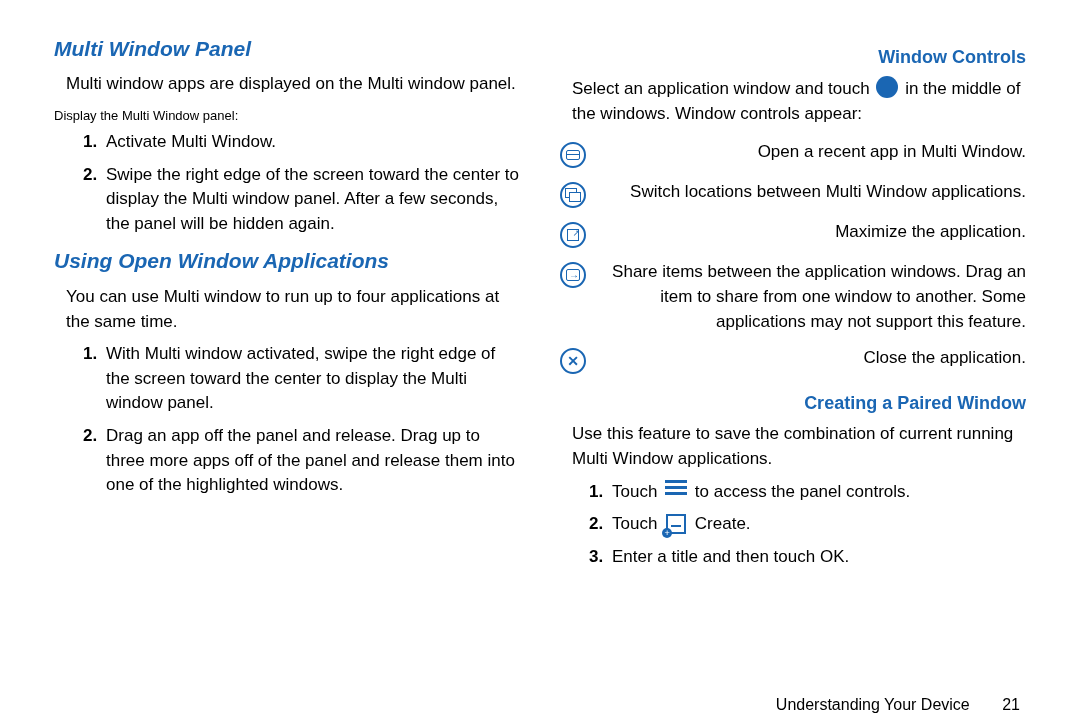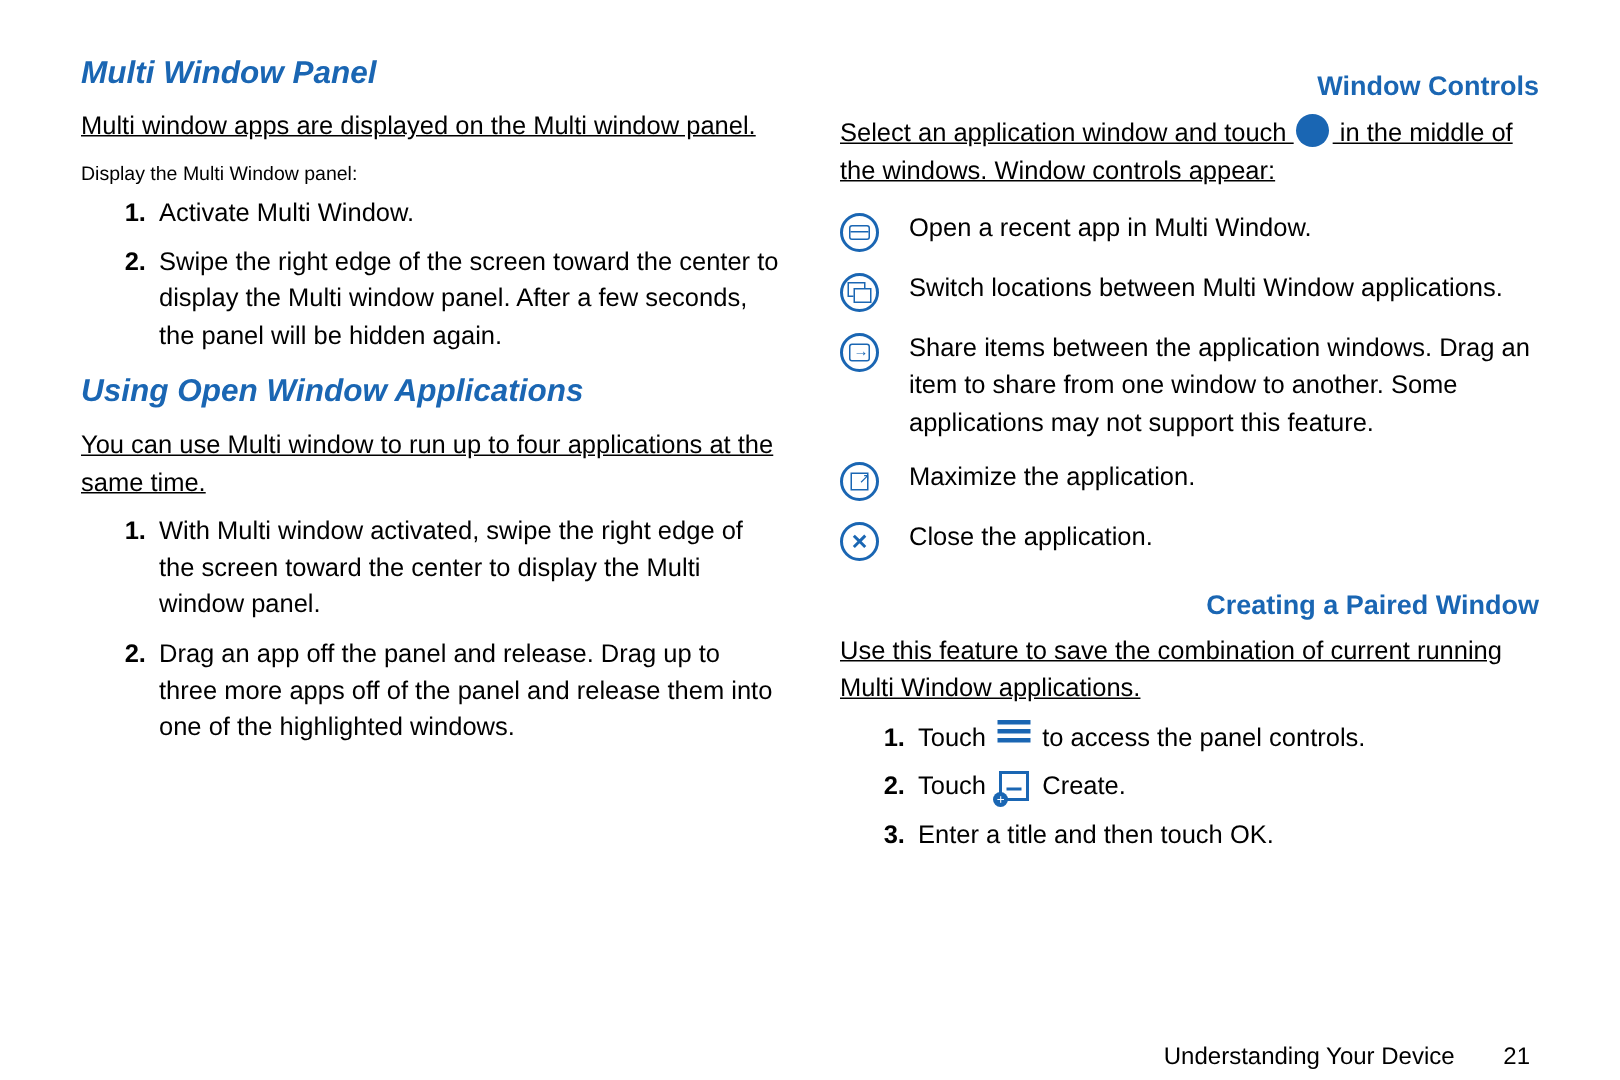--- a/index.html
+++ b/index.html
@@ -38,21 +38,21 @@
     font-weight: 700;
     font-size: 18px;
     margin: 10px 0 6px 0;
     text-align: right;
   }
   .sub-black {
     font-weight: 400;
     font-size: 13px;
     margin: 10px 0 4px 0;
   }
-  p { margin: 4px 0 8px 0; text-decoration: underline; }
+  p { margin: 4px 0 8px 12px; }
   ol.numlist {
     margin: 0 0 10px 0;
     padding-left: 48px;
   }
   ol.numlist li {
     margin-bottom: 8px;
     padding-left: 4px;
   }
   ol.numlist li::marker { font-weight: 700; }
   .icon-list {
@@ -64,20 +64,21 @@
   .icon-cell {
     display: table-cell;
     vertical-align: top;
     width: 42px;
     padding: 6px 0;
   }
   .desc-cell {
     display: table-cell;
     vertical-align: top;
     padding: 6px 0 6px 4px;
+    text-align: right;
   }
   .circ-icon {
     width: 26px; height: 26px;
     border: 2px solid #1a66b3;
     border-radius: 50%;
     display: flex;
     align-items: center;
     justify-content: center;
     color: #1a66b3;
     font-size: 13px;
@@ -237,32 +238,32 @@
         <div class="icon-cell">
             <div class="circ-icon">
               <div class="ic-switch"></div>
             </div>
           </div>
         <div class="desc-cell">Switch locations between Multi Window applications.</div>
       </div>
       <div class="icon-row">
         <div class="icon-cell">
             <div class="circ-icon">
+              <div class="ic-max"></div>
+            </div>
+          </div>
+        <div class="desc-cell">Maximize the application.</div>
+      </div>
+      <div class="icon-row">
+        <div class="icon-cell">
+            <div class="circ-icon">
               <div class="ic-share"></div>
             </div>
           </div>
         <div class="desc-cell">Share items between the application windows. Drag an item to share from one window to another. Some applications may not support this feature.</div>
-      </div>
-      <div class="icon-row">
-        <div class="icon-cell">
-            <div class="circ-icon">
-              <div class="ic-max"></div>
-            </div>
-          </div>
-        <div class="desc-cell">Maximize the application.</div>
       </div>
       <div class="icon-row">
         <div class="icon-cell">
             <div class="circ-icon">
               <span class="ic-close">✕</span>
             </div>
           </div>
         <div class="desc-cell">Close the application.</div>
       </div>
     </div>

